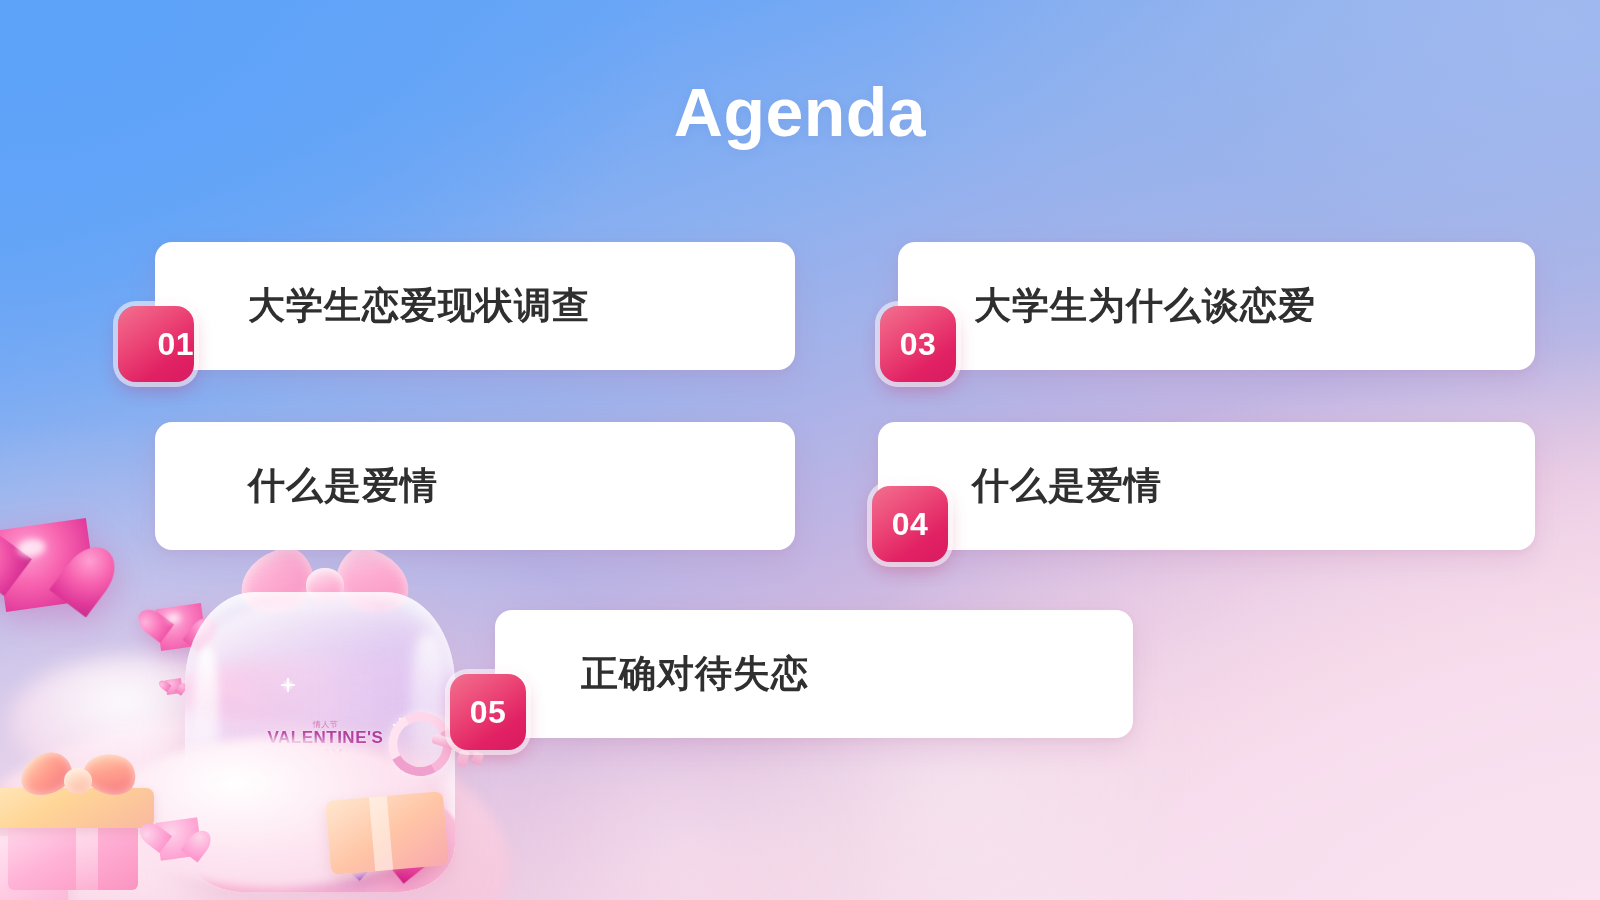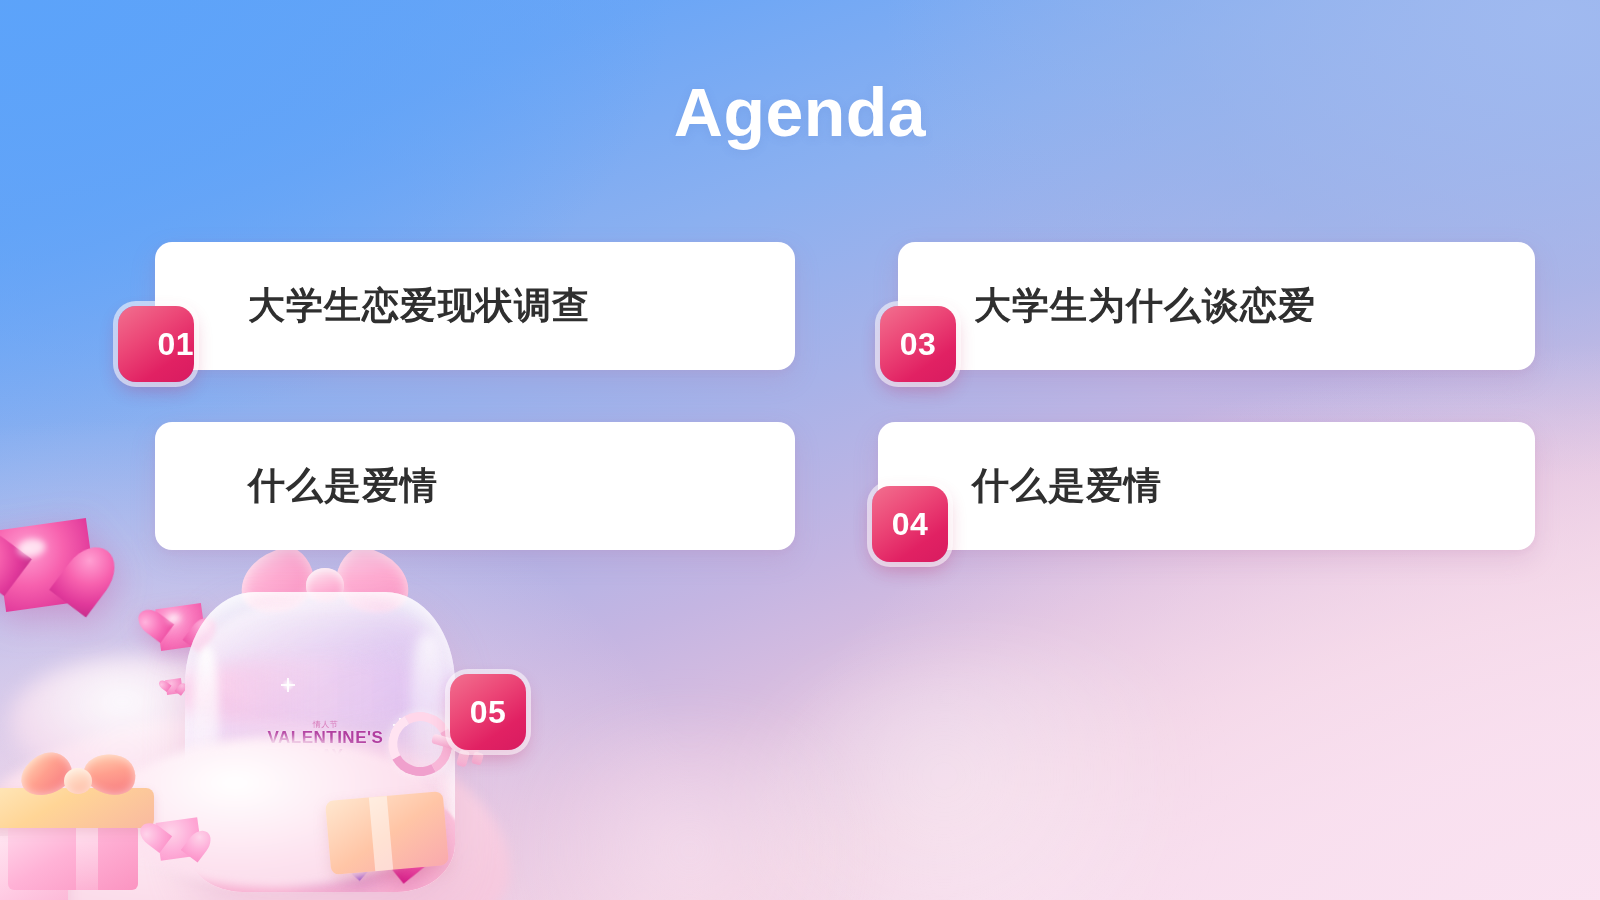--- a/index.html
+++ b/index.html
@@ -650,17 +650,20 @@
     <span>03</span>
   </div>
 
   <div class="card" id="card-4">
     <span class="card-label">什么是爱情</span>
   </div>
   <div class="badge badge-abs" id="badge-4">
     <span>04</span>
   </div>
 
+  <div class="card" id="card-5">
+    <span class="card-label">正确对待失恋</span>
+  </div>
   <div class="badge badge-abs" id="badge-5">
     <span>05</span>
   </div>
 
 </div>
 
 </body></html>

